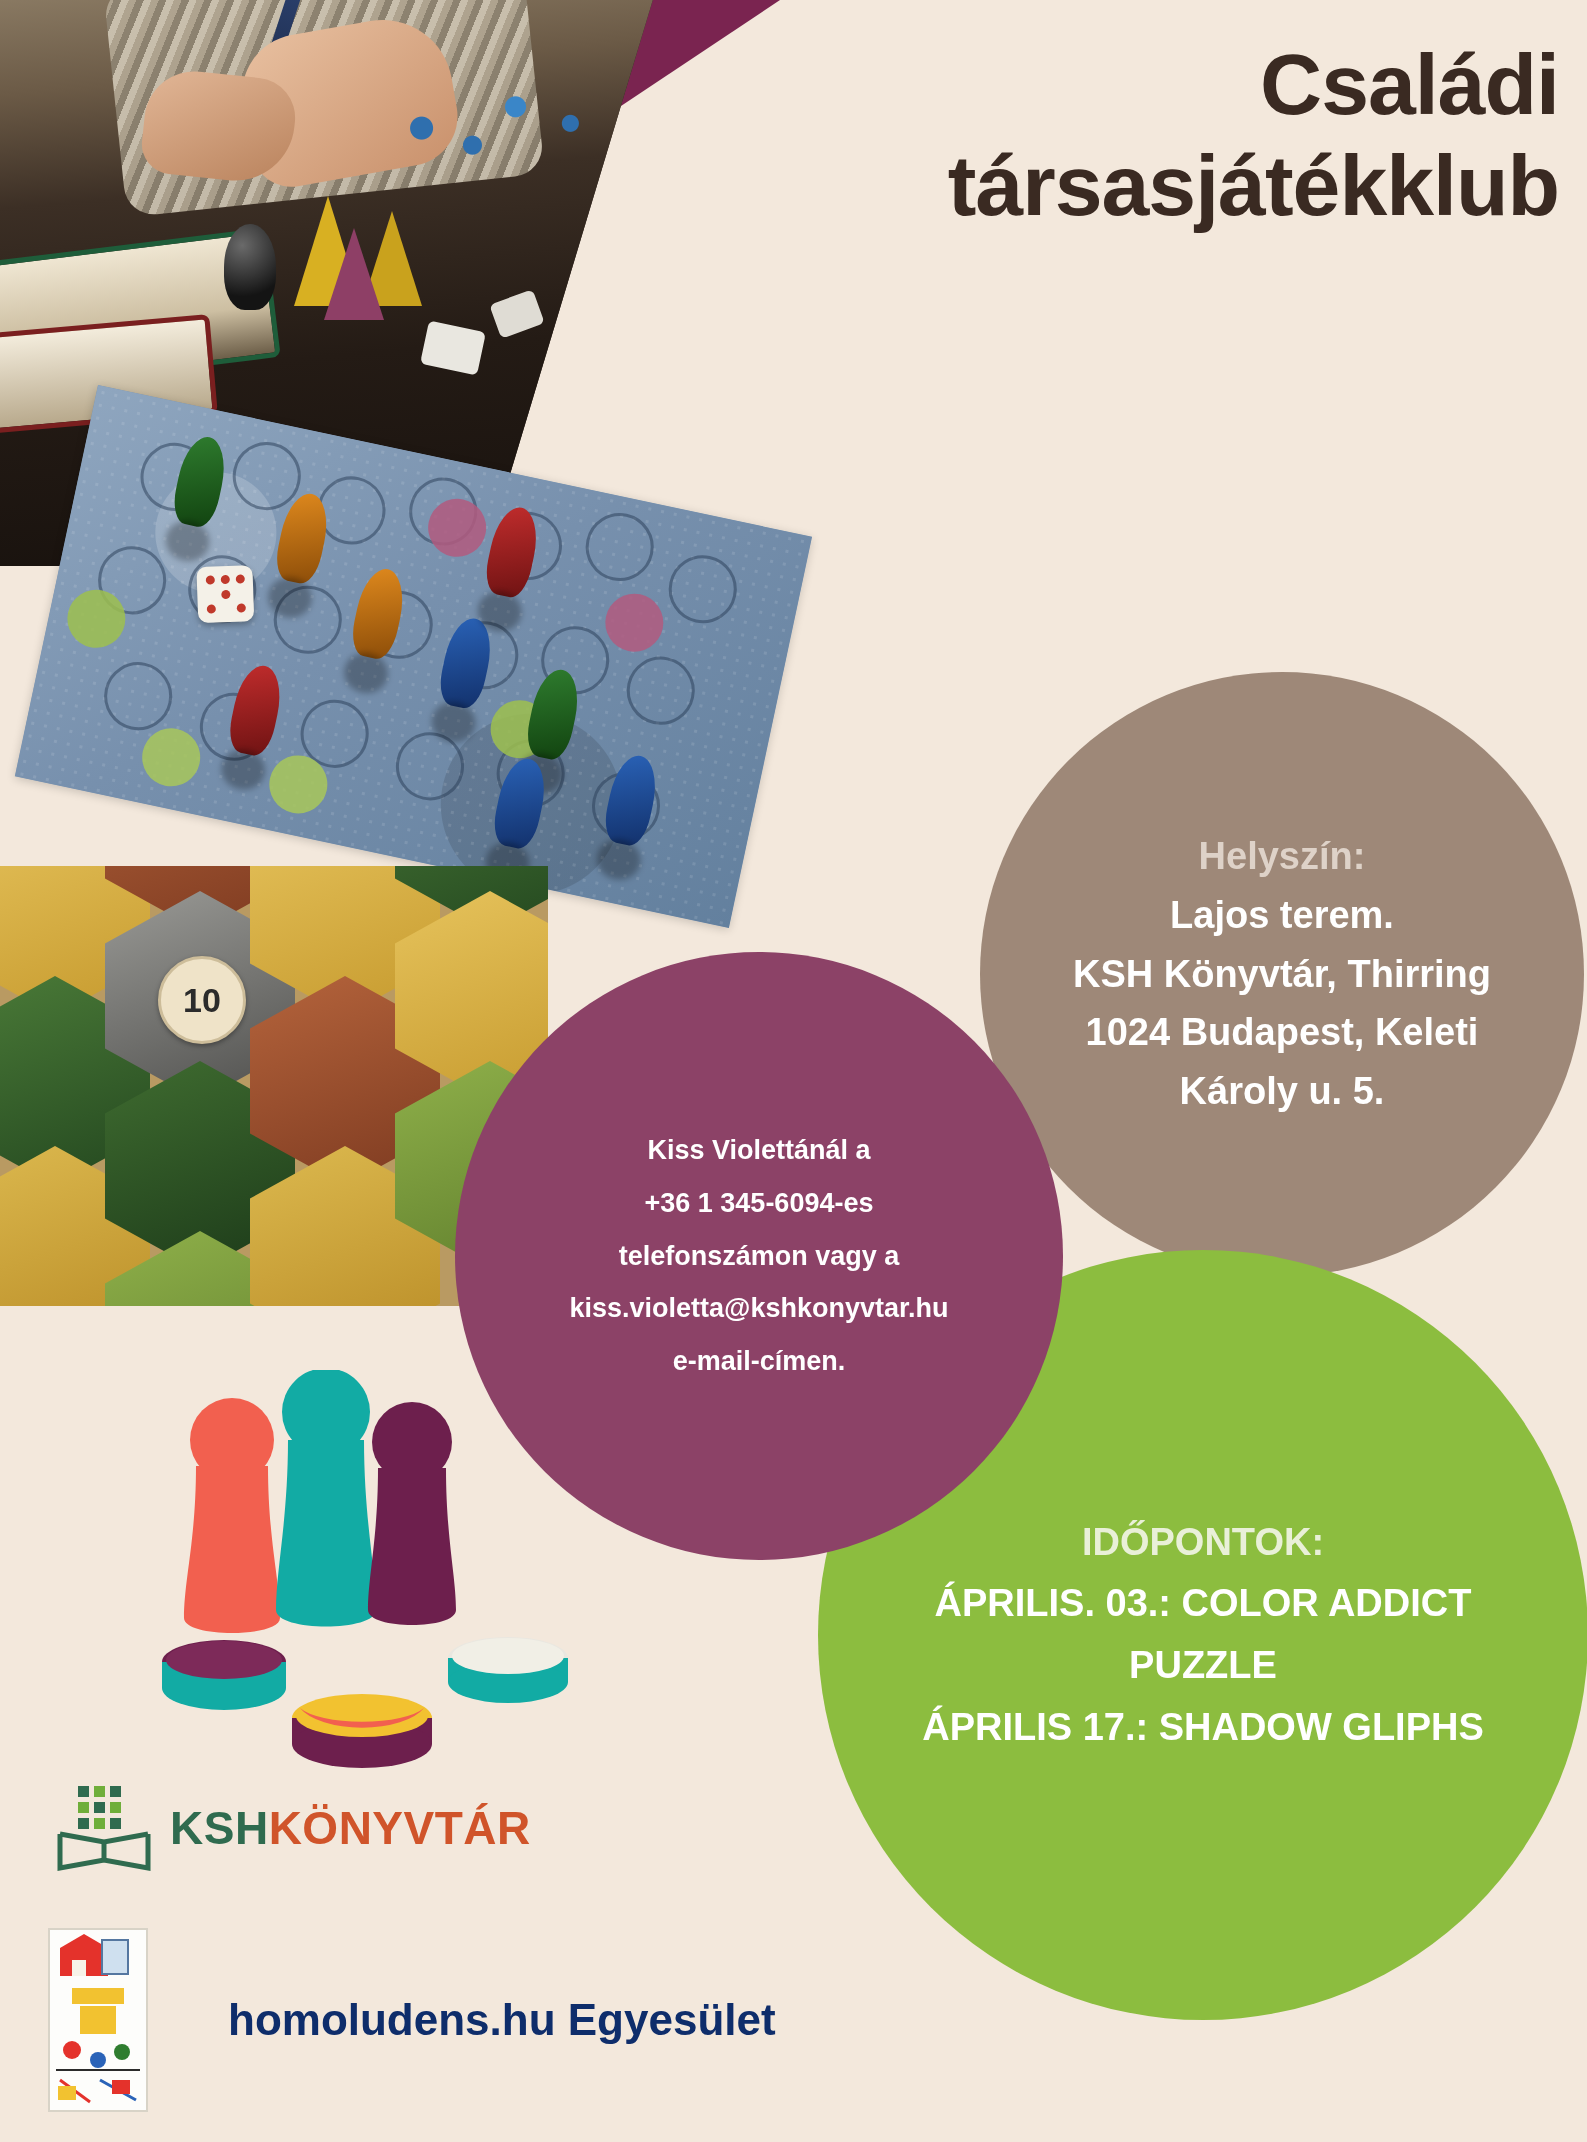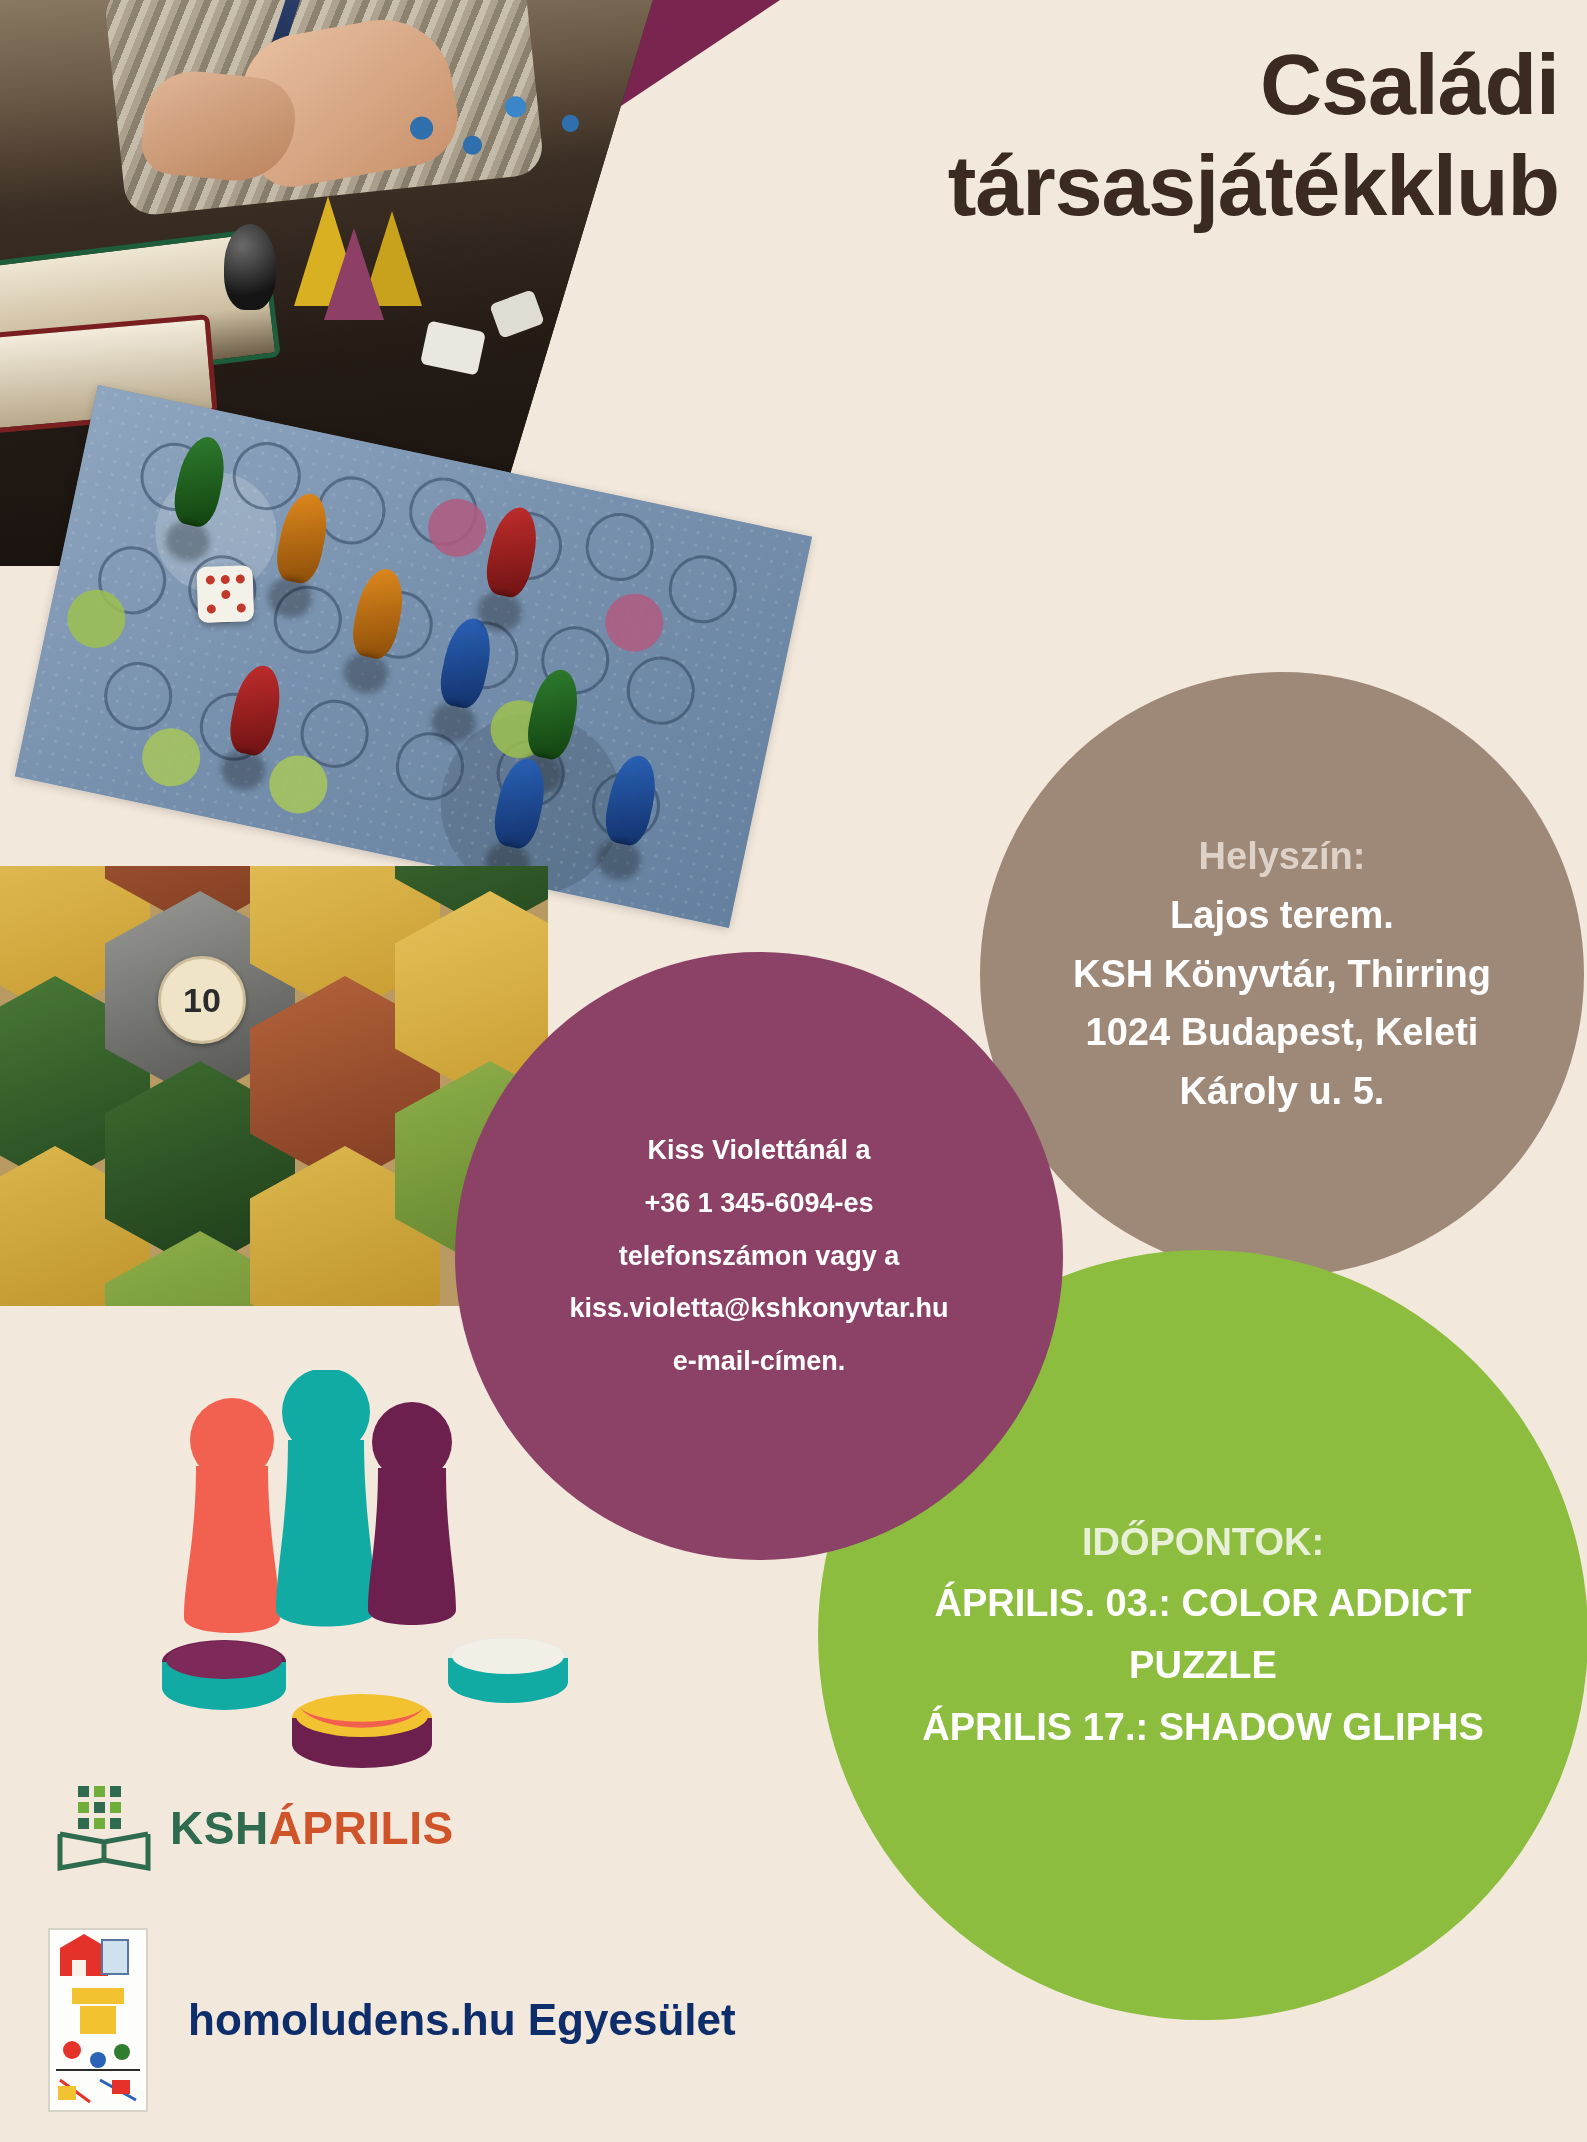--- a/index.html
+++ b/index.html
@@ -392,20 +392,21 @@
     height: 180px;
     background: #fdfdfb;
     border: 2px solid #d8d3c7;
     position: relative;
     overflow: hidden;
   }
   .homo-text {
     font-size: 44px;
     font-weight: bold;
     color: #0e2d6b;
+    margin-left: 40px;
   }
 </style>
 </head>
 <body>
 
 <div class="poster">
 
   <div class="corner-wedge"></div>
 
   <div class="photo-hands">
@@ -572,21 +573,21 @@
       <rect x="42" y="20" width="11" height="11" fill="#2f6b4f"></rect>
       <rect x="58" y="20" width="11" height="11" fill="#6fae3a"></rect>
       <rect x="26" y="36" width="11" height="11" fill="#2f6b4f"></rect>
       <rect x="42" y="36" width="11" height="11" fill="#6fae3a"></rect>
       <rect x="58" y="36" width="11" height="11" fill="#2f6b4f"></rect>
       <path d="M8 52 L8 86 L52 78 L96 86 L96 52" fill="none" stroke="#2f6b4f" stroke-width="5"></path>
       <path d="M8 52 L52 60 L96 52" fill="none" stroke="#2f6b4f" stroke-width="5"></path>
       <path d="M52 60 L52 78" stroke="#2f6b4f" stroke-width="5"></path>
     </svg>
     <div class="ksh-word">
-      <span class="a">KSH</span><span class="b">ÁPRILIS</span>
+      <span class="a">KSH</span><span class="b">KÖNYVTÁR</span>
     </div>
   </div>
 
   <div class="homo-logo">
     <div class="homo-mark">
       <svg viewBox="0 0 96 180" width="96" height="180">
         <rect x="0" y="0" width="96" height="180" fill="#fdfdfb"></rect>
         <path d="M10 18 L34 4 L58 18 L58 46 L10 46 Z" fill="#e4322b"></path>
         <rect x="22" y="30" width="14" height="16" fill="#f7f3e8"></rect>
         <path d="M22 58 L74 58 L74 74 L22 74 Z" fill="#f2c230"></path>

